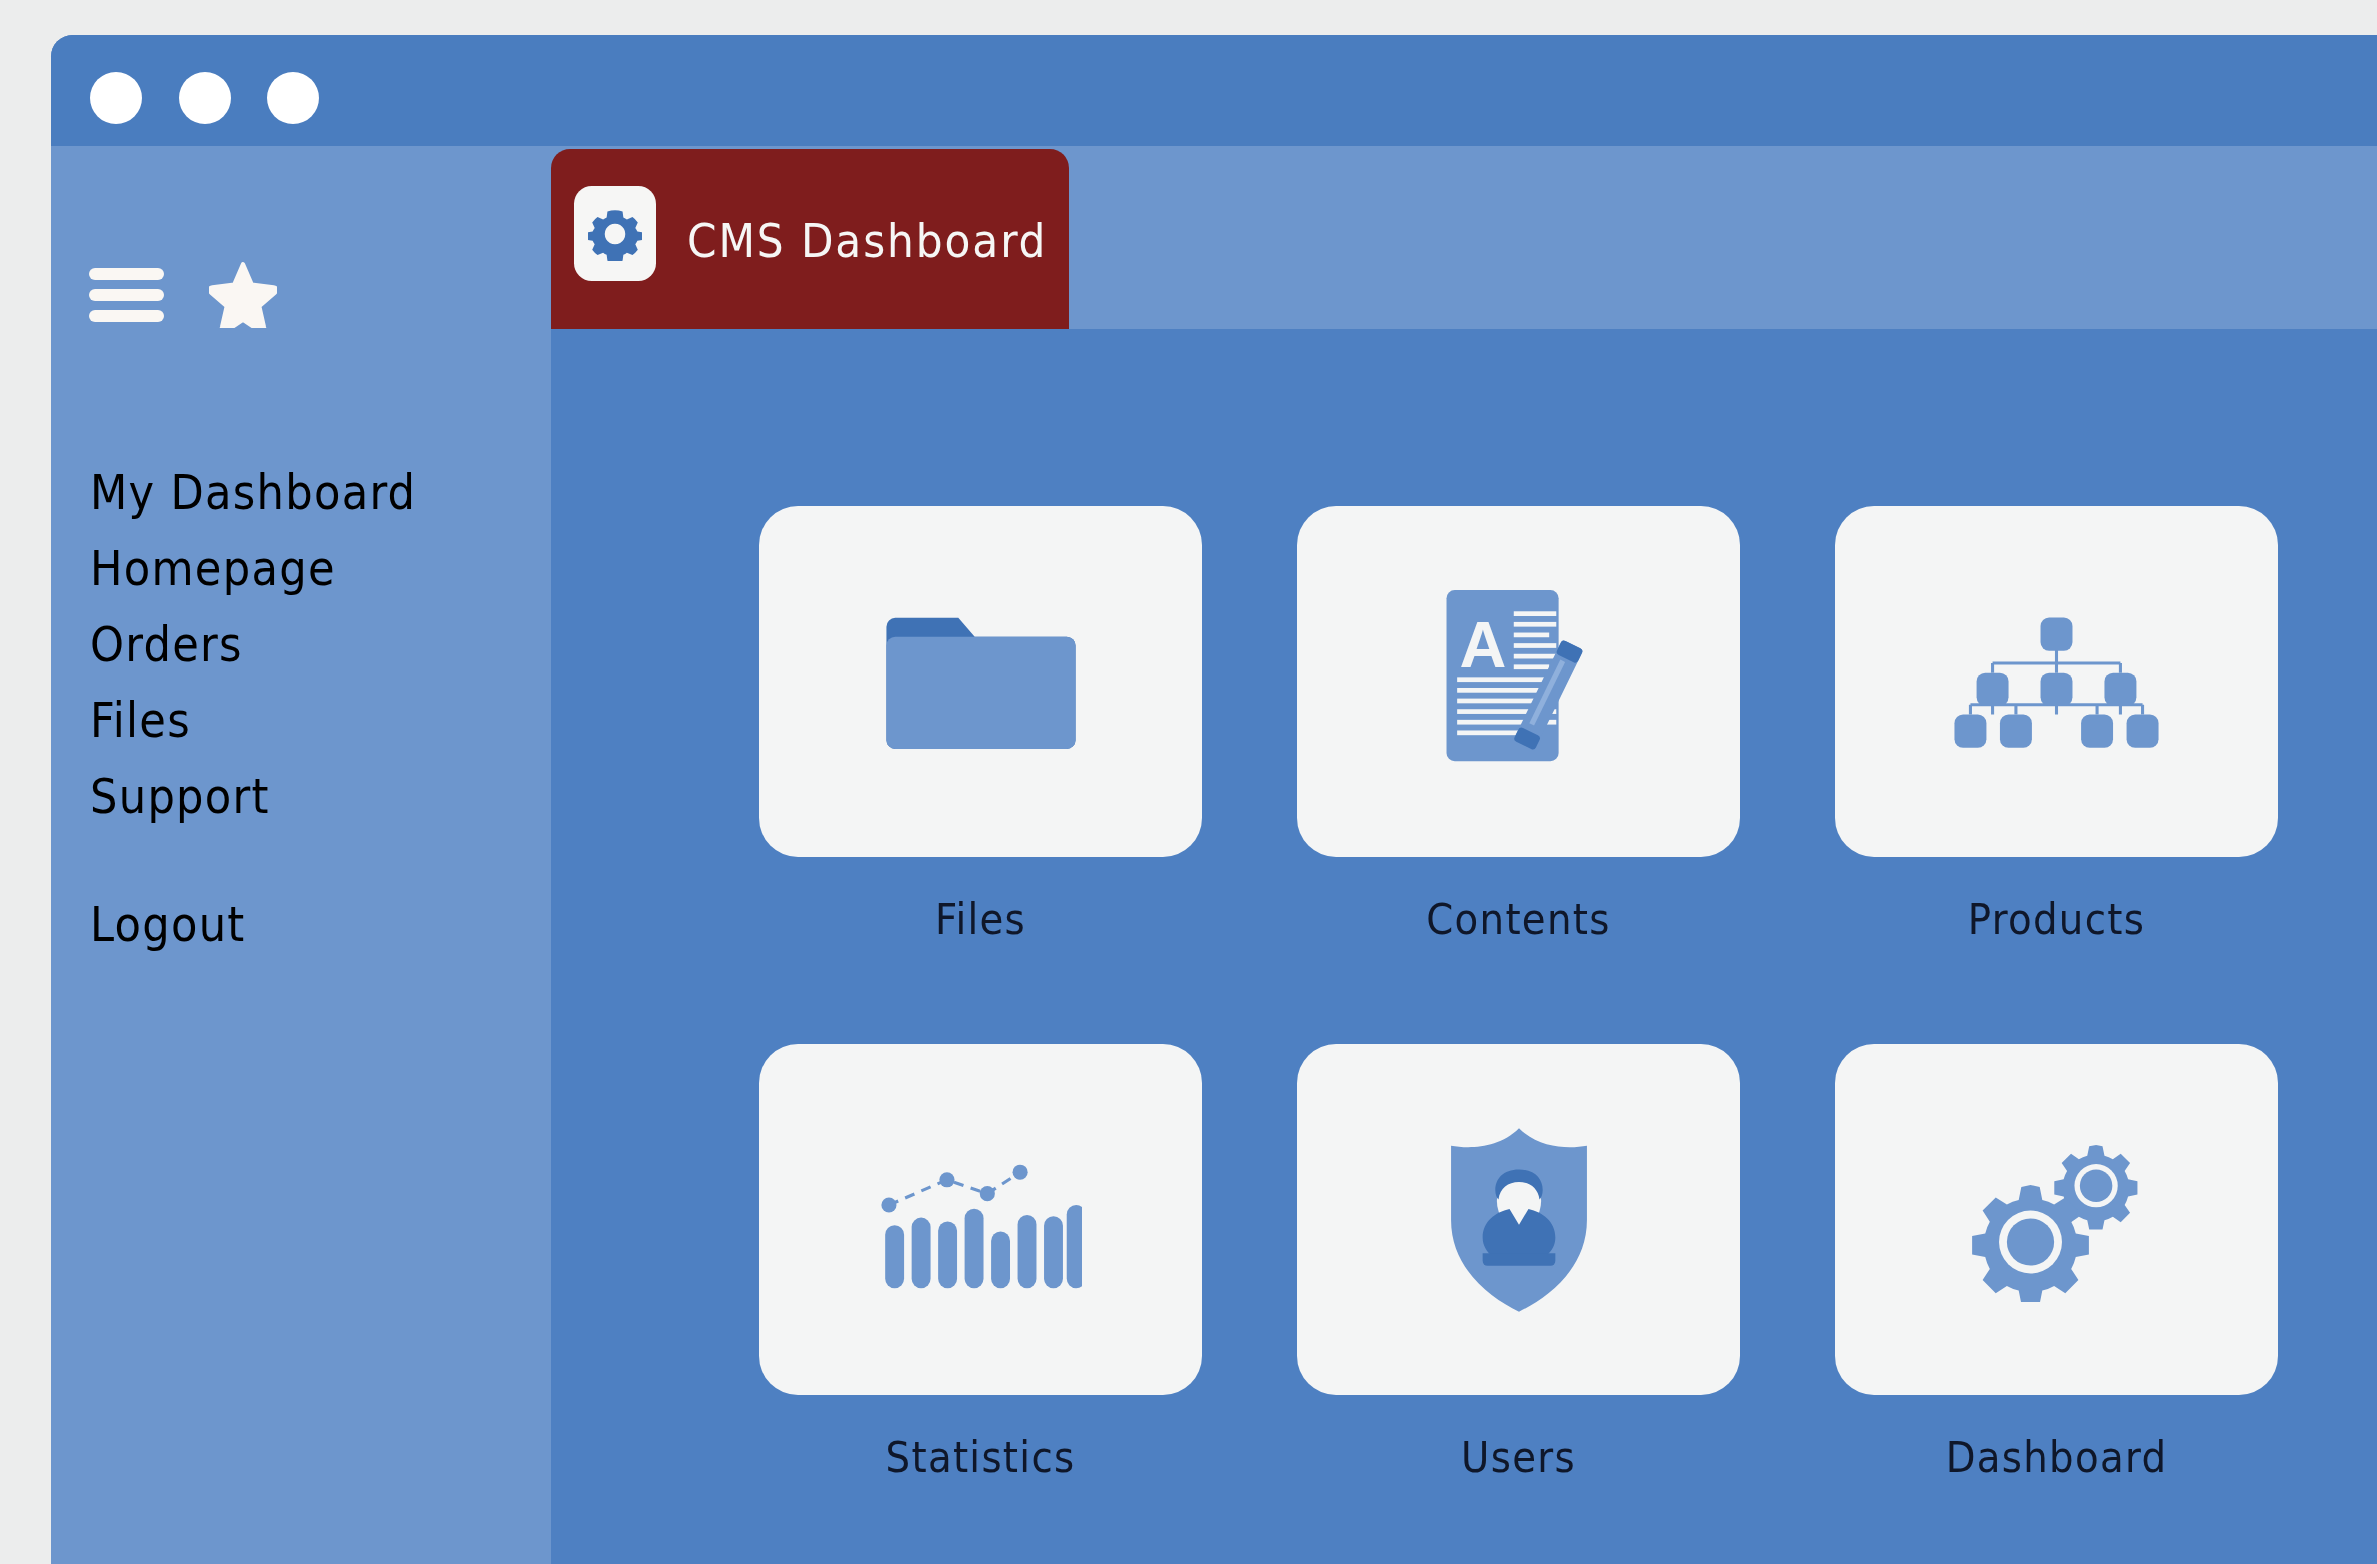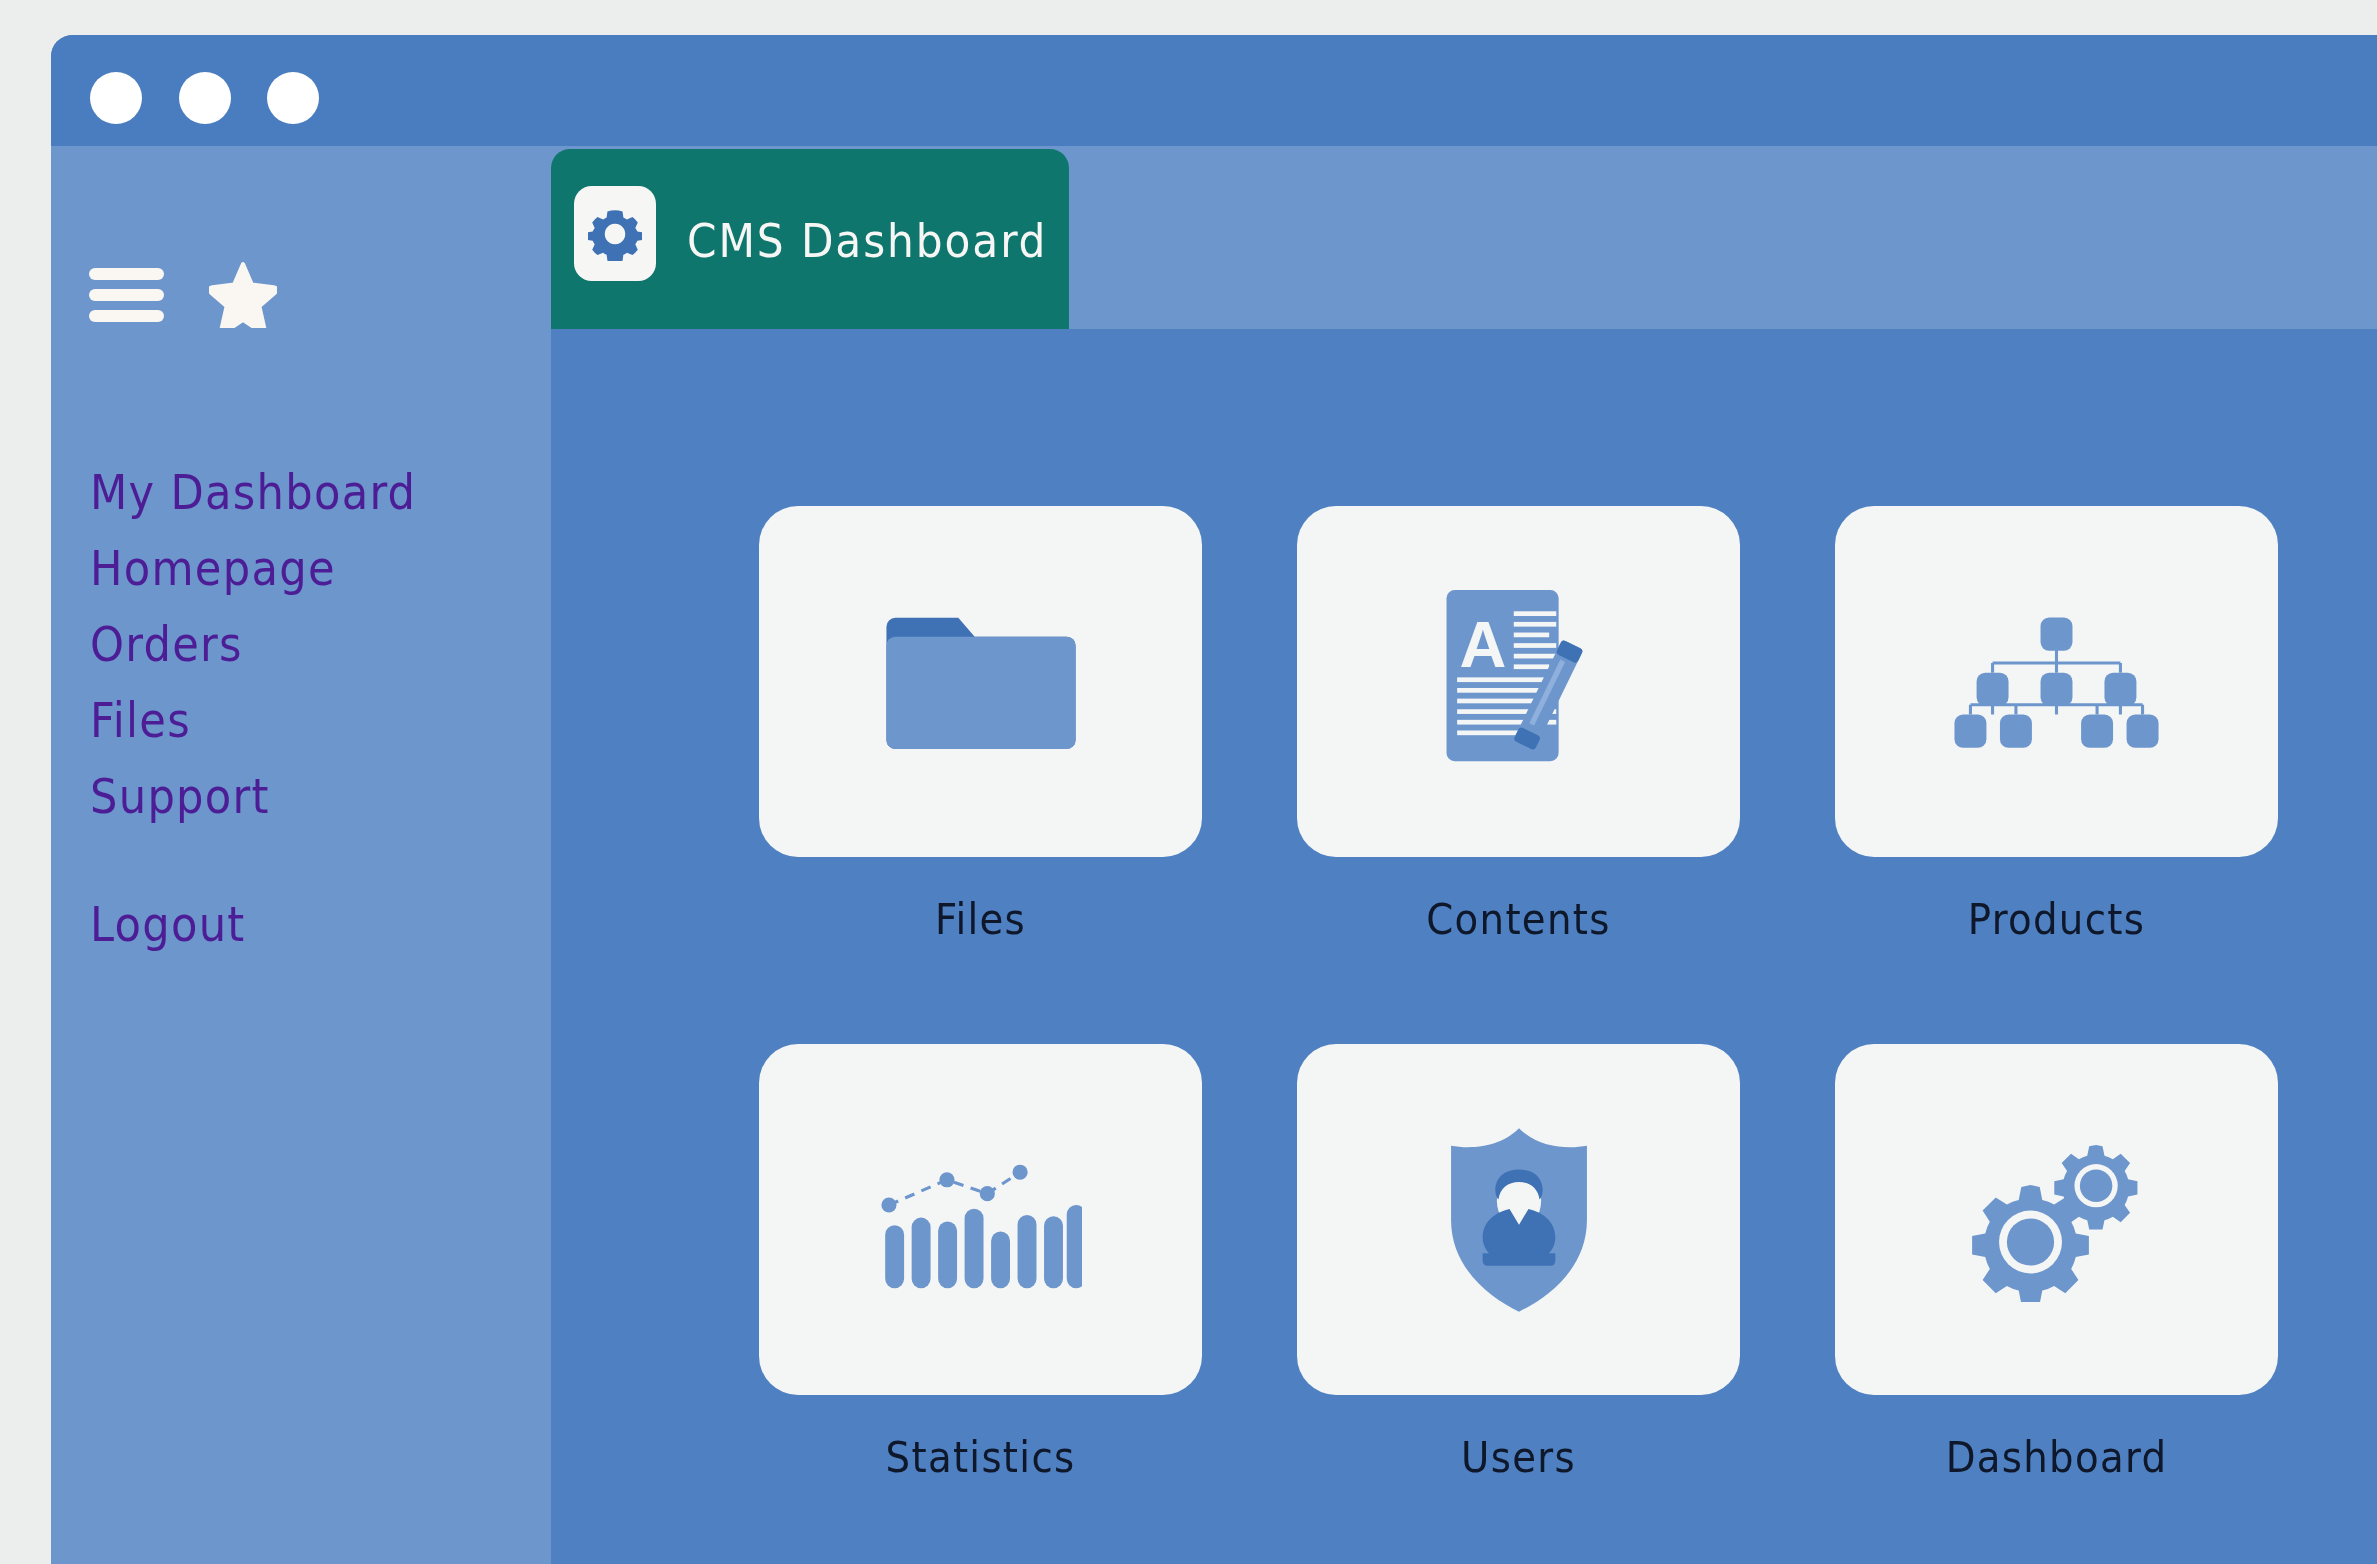--- a/index.html
+++ b/index.html
@@ -34,31 +34,31 @@
     display:block;position:absolute;left:0;width:75px;height:12.6px;border-radius:6.3px;
     background:#faf7f3;
   }
   .hamburger i:nth-child(1){top:0;}
   .hamburger i:nth-child(2){top:21px;}
   .hamburger i:nth-child(3){top:42px;}
   .star-ico{position:absolute;left:120px;top:0;width:68px;height:68px;}
 
   .nav{position:absolute;left:39px;top:322px;width:443px;}
   .nav-item{
-    display:block;color:#4c1d95;font-size:48px;line-height:1;
+    display:block;color:#000000;font-size:48px;line-height:1;
     letter-spacing:1.3px;margin-bottom:28px;white-space:nowrap;cursor:pointer;
   }
   .nav-gap{height:52px;}
 
   .content{
     position:absolute;left:500px;top:294px;right:0;bottom:0;background:#4e80c2;
   }
   .tab{
     position:absolute;left:500px;top:114px;width:518px;height:183px;
-    background:#0f766e;border-radius:19px 19px 0 0;
+    background:#7f1d1d;border-radius:19px 19px 0 0;
   }
   .tab-ico{
     position:absolute;left:23px;top:37px;width:82px;height:95px;border-radius:17.7px;
     background:#f6f6f5;display:flex;align-items:center;justify-content:center;
   }
   .tab-label{
     position:absolute;left:136px;top:0;height:183px;display:flex;align-items:center;
     color:#f6f6f5;font-size:47px;letter-spacing:1.9px;white-space:nowrap;
   }
 

